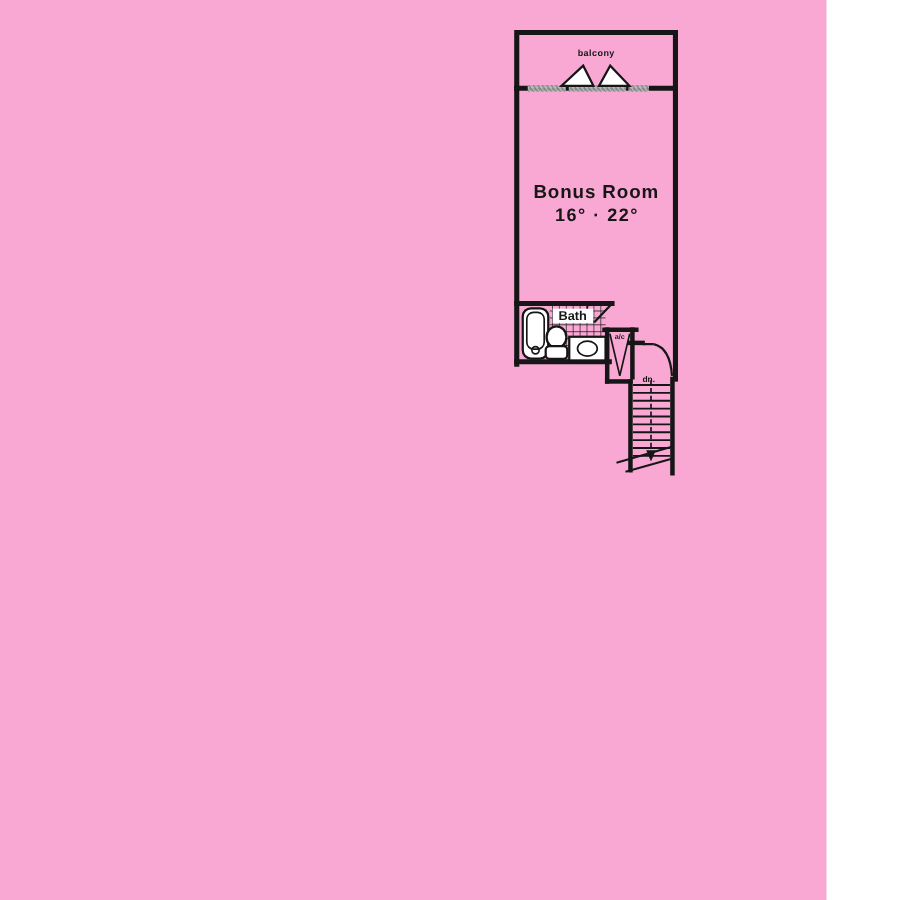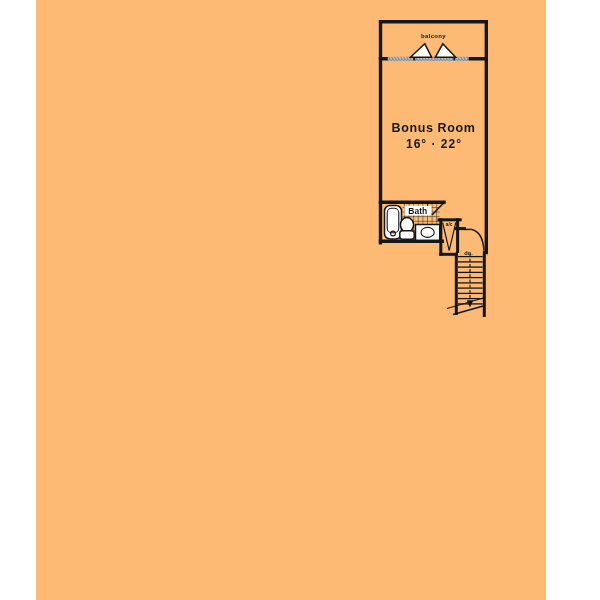--- a/index.html
+++ b/index.html
@@ -1,23 +1,22 @@
 <!DOCTYPE html>
 <html><head>
 <meta charset="utf-8">
 <style>
   html, body { margin: 0; padding: 0; background: #ffffff; }
   .canvas {
     position: relative;
-    width: 510px;
+    width: 551px;
     height: 600px;
-    background: #fdba74;
+    background: #f9a8d4;
     font-family: "Liberation Sans", sans-serif;
     overflow: hidden;
-    margin-left: 36px;
   }
   svg { display: block; }
   .wall   { stroke: #161616; stroke-width: 3.4; fill: none; stroke-linecap: square; }
   .wallthin { stroke: #161616; stroke-width: 3.0; fill: none; stroke-linecap: square; }
   .fixture { stroke: #161616; stroke-width: 1.5; fill: #ffffff; }
   .fine    { stroke: #161616; stroke-width: 1.1; fill: none; }
   .doorline{ stroke: #161616; stroke-width: 1.5; fill: none; }
   .tread   { stroke: #161616; stroke-width: 1.3; }
   .lbl     { fill: #161616; font-weight: bold; text-anchor: middle; }
   .lbl-balcony { font-size: 6px; letter-spacing: 0.3px; }

